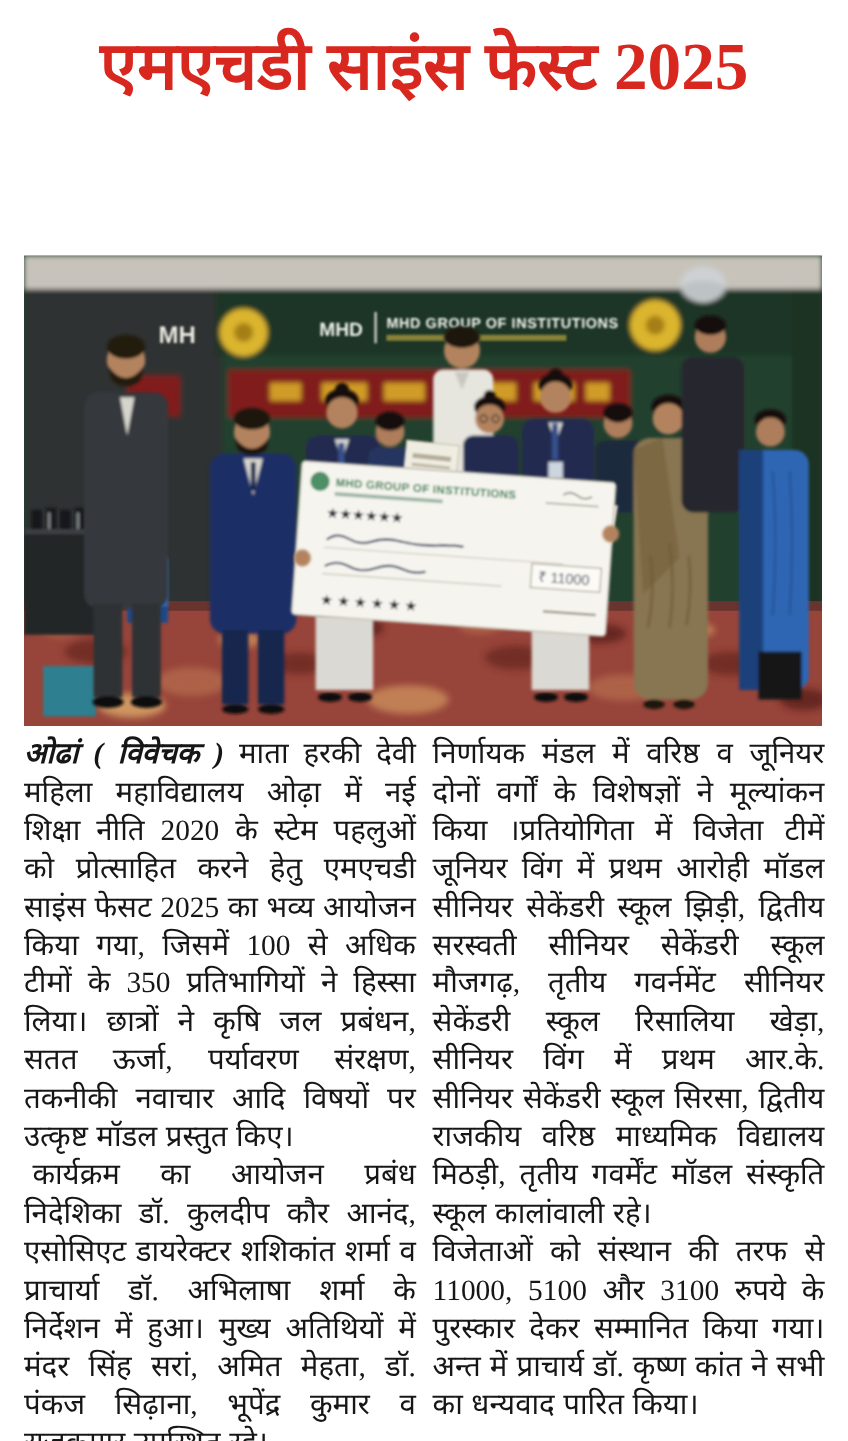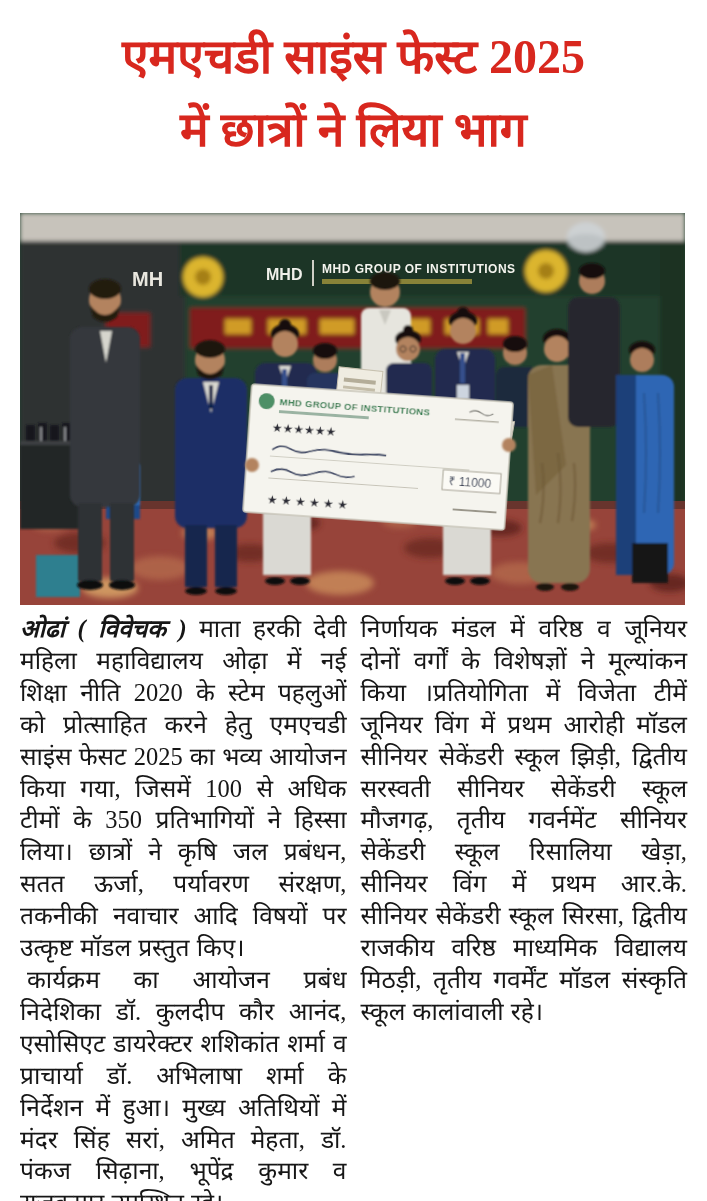--- a/index.html
+++ b/index.html
@@ -2,21 +2,21 @@
 <html><head>
 <meta charset="utf-8">
 <style>
   html,body { margin:0; padding:0; background:#ffffff; }
   .page {
     position:relative; width:707px; height:1201px; background:#ffffff;
     overflow:hidden; font-family:"Liberation Serif","DejaVu Serif",serif;
   }
   .headline {
     position:absolute; top:20px; left:0; width:707px; margin:0;
-    text-align:center; font-weight:700; font-size:48px; line-height:73px;
+    text-align:center; font-weight:700; font-size:56px; line-height:73px;
     letter-spacing:0px;
   }
   .hl-line { display:block; white-space:nowrap; }
   .photo {
     position:absolute; left:20px; top:213px; width:665px; height:392px;
     background:#21402e; overflow:hidden;
   }
   .photo svg { display:block; }
   .columns {
     position:absolute; left:20px; top:613px; width:667px;
@@ -30,21 +30,20 @@
   .dateline { font-weight:700;font-style:italic; }
   .indent-sm { text-indent:7px; }
 </style>
 </head>
 <body>
 
 <div class="page">
 
   <h1 class="headline" style="color: rgb(216, 39, 30);">
     <span class="hl-line">एमएचडी साइंस फेस्ट 2025</span>
-    <span class="hl-line">में छात्रों ने लिया भाग</span>
   </h1>
 
   <div class="photo">
     <svg width="665" height="392" viewBox="0 0 665 392" xmlns="http://www.w3.org/2000/svg">
       <defs>
         <filter id="b07" x="-15%" y="-15%" width="130%" height="130%">
             <feGaussianBlur stdDeviation="0.7"></feGaussianBlur>
           </filter>
         <filter id="b1" x="-15%" y="-15%" width="130%" height="130%">
             <feGaussianBlur stdDeviation="1.2"></feGaussianBlur>
@@ -290,16 +289,17 @@
     </svg>
   </div>
 
   <div class="columns">
     <div class="col">
       <p><strong class="dateline">ओढां ( विवेचक )</strong><span> माता हरकी देवी महिला महाविद्यालय ओढ़ा में नई शिक्षा नीति 2020 के स्टेम पहलुओं को प्रोत्साहित करने हेतु एमएचडी साइंस फेसट 2025 का भव्य आयोजन किया गया, जिसमें 100 से अधिक टीमों के 350 प्रतिभागियों ने हिस्सा लिया। छात्रों ने कृषि जल प्रबंधन, सतत ऊर्जा, पर्यावरण संरक्षण, तकनीकी नवाचार आदि विषयों पर उत्कृष्ट मॉडल प्रस्तुत किए।</span></p>
       <p class="indent-sm"><span>कार्यक्रम का आयोजन प्रबंध निदेशिका डॉ. कुलदीप कौर आनंद, एसोसिएट डायरेक्टर शशिकांत शर्मा व प्राचार्या डॉ. अभिलाषा शर्मा के निर्देशन में हुआ। मुख्य अतिथियों में मंदर सिंह सरां, अमित मेहता, डॉ. पंकज सिढ़ाना, भूपेंद्र कुमार व राजकुमार उपस्थित रहे।</span></p>
     </div>
     <div class="col">
       <p><span>निर्णायक मंडल में वरिष्ठ व जूनियर दोनों वर्गों के विशेषज्ञों ने मूल्यांकन किया ।प्रतियोगिता में विजेता टीमें जूनियर विंग में प्रथम आरोही मॉडल सीनियर सेकेंडरी स्कूल झिड़ी, द्वितीय सरस्वती सीनियर सेकेंडरी स्कूल मौजगढ़, तृतीय गवर्नमेंट सीनियर सेकेंडरी स्कूल रिसालिया खेड़ा, सीनियर विंग में प्रथम आर.के. सीनियर सेकेंडरी स्कूल सिरसा, द्वितीय राजकीय वरिष्ठ माध्यमिक विद्यालय मिठड़ी, तृतीय गवर्मेंट मॉडल संस्कृति स्कूल कालांवाली रहे।</span></p>
+      <p><span>विजेताओं को संस्थान की तरफ से 11000, 5100 और 3100 रुपये के पुरस्कार देकर सम्मानित किया गया। अन्त में प्राचार्य डॉ. कृष्ण कांत ने सभी का धन्यवाद पारित किया।</span></p>
     </div>
   </div>
 
 </div>
 
 </body></html>

